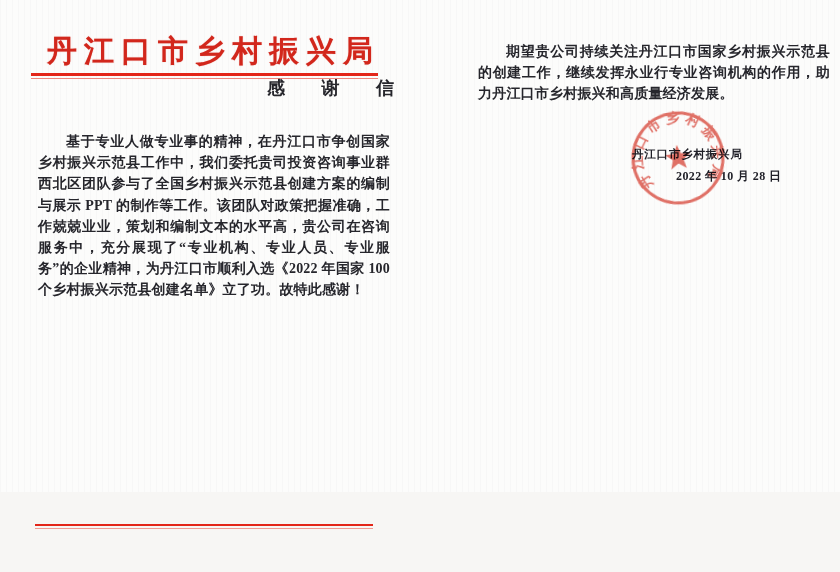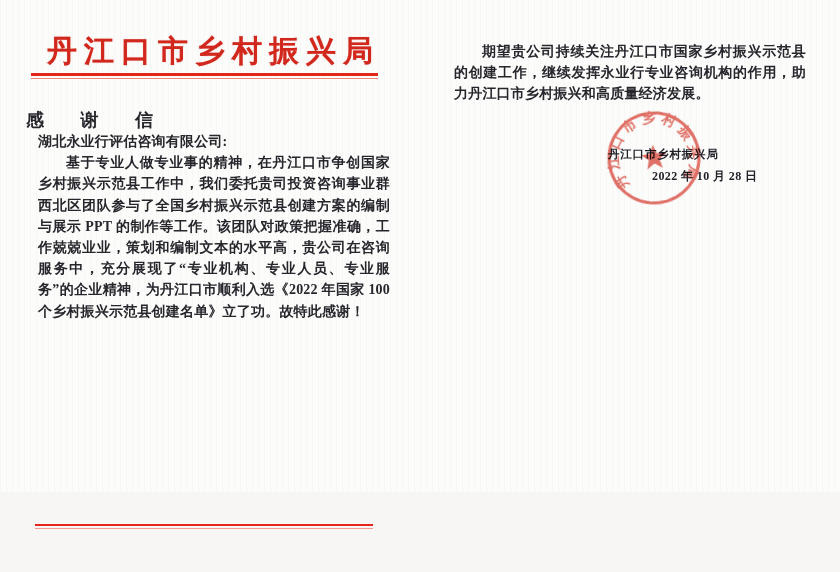--- a/index.html
+++ b/index.html
@@ -9,38 +9,38 @@
     background:#f7f6f4;
   }
   #canvas{
     position:relative;width:840px;height:492px;
     background:
       repeating-linear-gradient(90deg, rgba(185,182,192,0.07) 0 1px, rgba(0,0,0,0) 1px 6px),
       #fcfcfb;
   }
   .page{position:absolute;top:0;height:572px;}
   #left-page{left:0;width:420px;}
-  #right-page{left:396px;width:420px;}
+  #right-page{left:420px;width:420px;}
 
   .letterhead{
     position:absolute;left:10px;top:31px;width:400px;
     text-align:center;
     font-size:30px;font-weight:bold;
     color:var(--letterhead-red,#d2271c);
     letter-spacing:7px;text-indent:7px;
     white-space:nowrap;
     text-shadow:0 0 1px rgba(210,39,28,0.45);
   }
   .head-rule{position:absolute;left:31px;top:73px;width:347px;}
   .head-rule .thick{height:2.5px;background:var(--rule-red,#e32619);}
   .head-rule .thin{height:1.2px;margin-top:2.4px;background:#ef867d;}
 
   .letter-title{
-    position:absolute;left:10px;top:108px;width:400px;
-    text-align:left;font-size:18px;font-weight:bold;
+    position:absolute;left:10px;top:76px;width:400px;
+    text-align:right;font-size:18px;font-weight:bold;
     color:var(--ink,#26262c);
     letter-spacing:16px;text-indent:16px;white-space:nowrap;
   }
 
   .body-text{
     position:absolute;
     font-size:14px;line-height:21.2px;
     color:var(--ink,#26262c);
     font-weight:700;
     text-align:justify;
@@ -79,21 +79,20 @@
     <div class="letterhead">丹江口市乡村振兴局</div>
 
     <div class="head-rule">
       <div class="thick"></div>
       <div class="thin"></div>
     </div>
 
     <div class="letter-title">感 谢 信</div>
 
     <div class="body-text" id="left-body">
-      <p class="no-indent">湖北永业行评估咨询有限公司:</p>
       <p>基于专业人做专业事的精神，在丹江口市争创国家乡村振兴示范县工作中，我们委托贵司投资咨询事业群西北区团队参与了全国乡村振兴示范县创建方案的编制与展示 PPT 的制作等工作。该团队对政策把握准确，工作兢兢业业，策划和编制文本的水平高，贵公司在咨询服务中，充分展现了“专业机构、专业人员、专业服务”的企业精神，为丹江口市顺利入选《2022 年国家 100 个乡村振兴示范县创建名单》立了功。故特此感谢！</p>
     </div>
 
     <div class="foot-rule">
       <div class="thick"></div>
       <div class="thin"></div>
     </div>
   </div>
 
   <div class="page" id="right-page">

